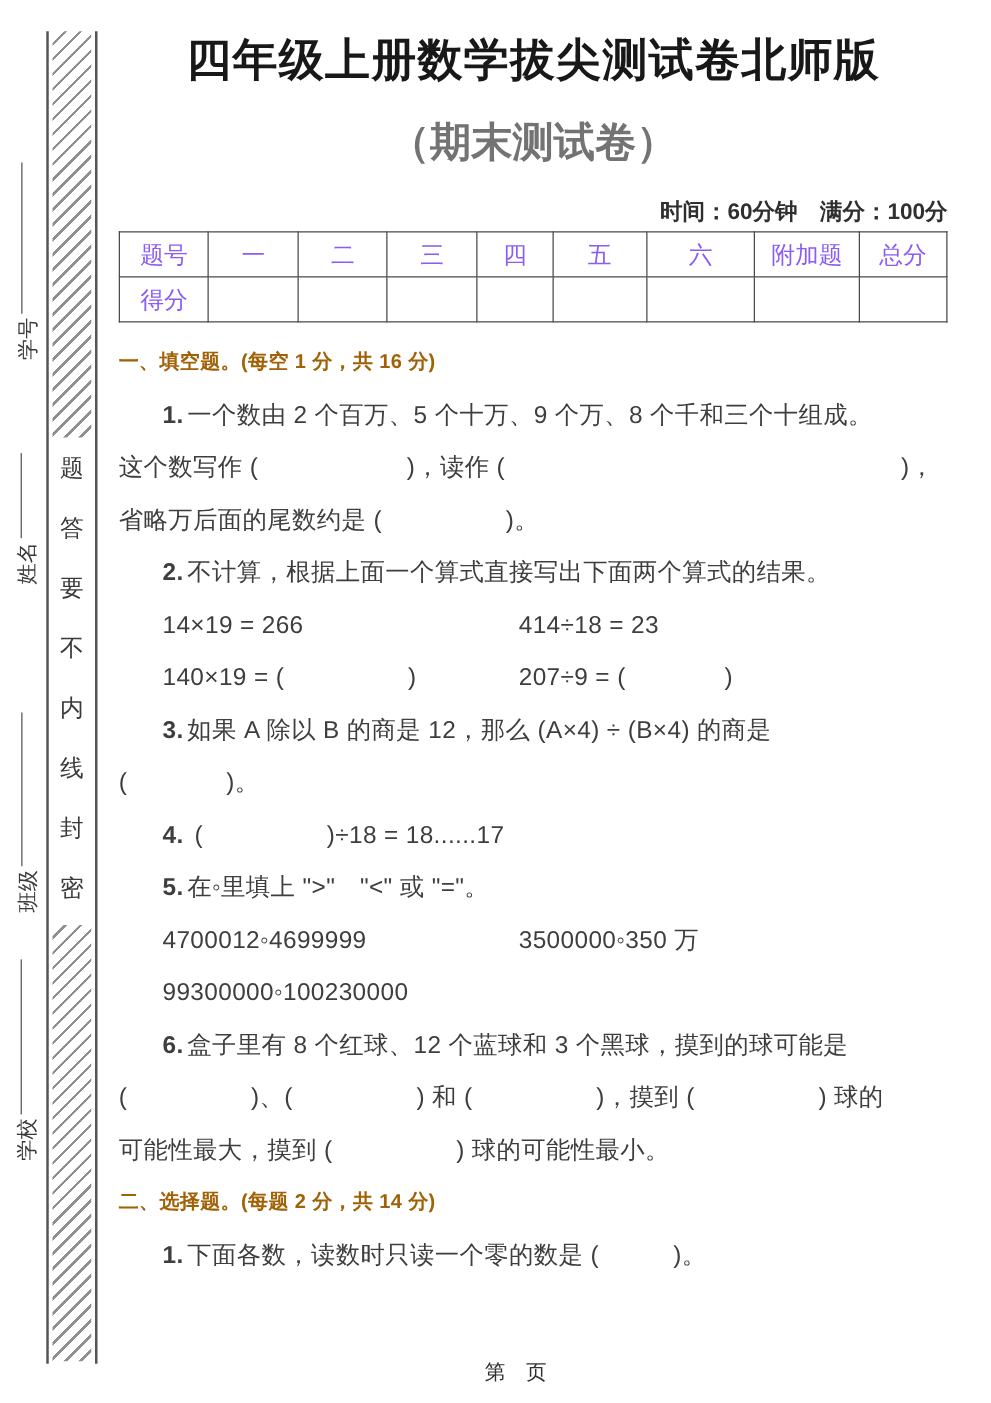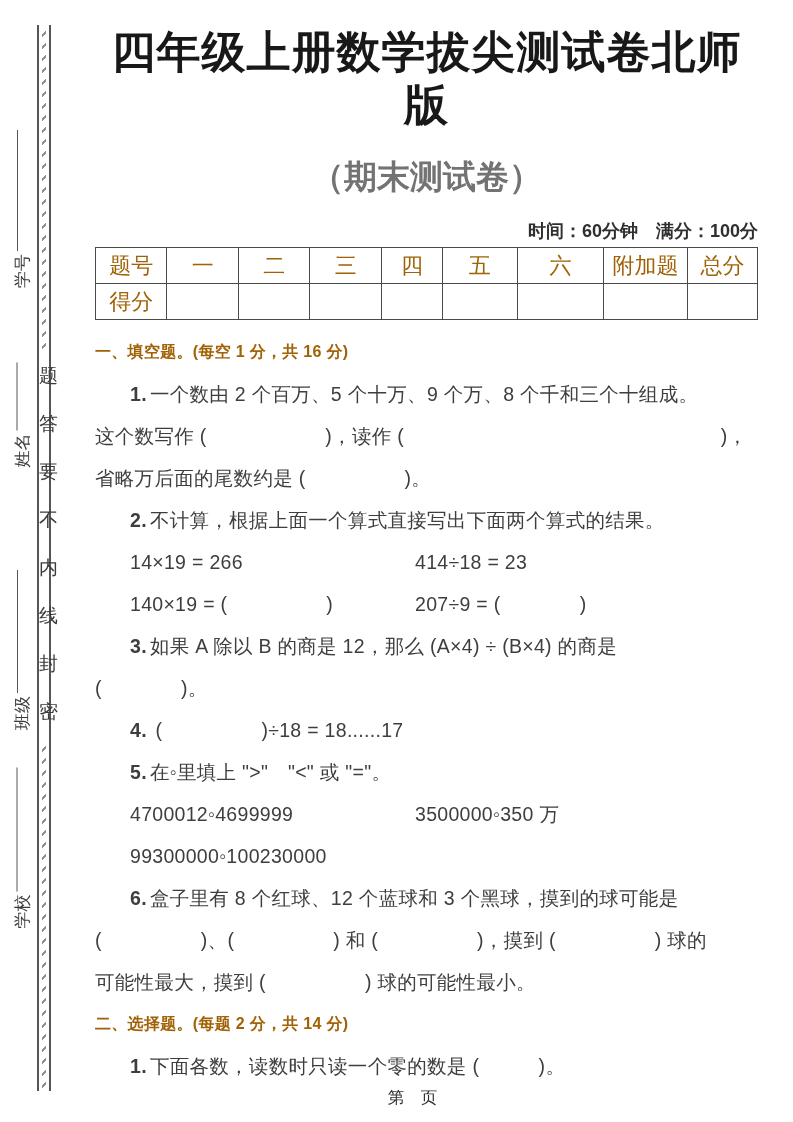--- a/index.html
+++ b/index.html
@@ -16,51 +16,51 @@
     font-family:"Liberation Serif","DejaVu Serif",serif;
     font-size:17px; font-weight:500; color:#3a3a3a; white-space:nowrap;
   }
   .seal-label .blank { flex:1 1 auto; border-bottom:1.5px solid #565656; margin:0 0 9px 3px; }
   .sl-xuehao  { left:-57px; top:194px; width:158px; }
   .sl-xingming{ left:-31px; top:400px; width:105px; }
   .sl-banji   { left:-58px; top:635px; width:160px; }
   .sl-xuexiao { left:-59px; top:833px; width:161px; }
 
   .seal-strip {
-    position:absolute; left:37px; top:25px; width:14px; height:1066px;
+    position:absolute; left:37px; top:25px; width:41px; height:1066px;
     border-left:2px solid #555; border-right:2px solid #555; box-sizing:border-box;
   }
   .hatch {
     position:absolute; left:3px; right:3px;
     background:repeating-linear-gradient(135deg, rgba(255,255,255,0) 0 6.5px, #8f8f8f 6.5px 8.5px);
   }
   .hatch-top { top:0; height:325px; }
   .hatch-bottom { top:715px; height:349px; }
   .seal-chars {
     position:absolute; top:327px; left:0; width:100%; height:390px;
     font-size:19px; line-height:48px; text-align:center; color:#3a3a3a;
     word-break:break-all;
   }
 
   
   .content { position:absolute; left:95px; top:0; width:663px; }
   .title {
-    margin:26px 0 0; text-align:center; font-size:44px; line-height:1.2;
+    margin:26px 0 0; text-align:center; font-size:36px; line-height:1.2;
     font-weight:900; color:#181818; letter-spacing:1px;
   }
   .subtitle {
     margin:24px 0 0; text-align:center; font-size:33px; line-height:1.3;
     font-weight:800; color:#737373;
   }
   .meta { margin:21px 0 4px; text-align:right; font-size:18px; font-weight:600; color:#2f2f2f; }
 
   table.score-table { width:100%; border-collapse:collapse; table-layout:fixed; }
   .score-table td {
     border:1.6px solid #4a4a4a; height:35px; padding:0;
-    text-align:center; font-size:22px; font-weight:500; color:#a16207;
+    text-align:center; font-size:19px; font-weight:500; color:#8b5cf6;
   }
 
   .questions { margin-top:11px; }
   .line { height:42px; line-height:42px; font-size:19.5px; font-weight:500; letter-spacing:.3px; color:#3e3e3e; }
   .heading { font-weight:700; font-size:16px; color:#a16207; }
   .indent { padding-left:35px; }
   .qnum { font-weight:700; margin-right:3px; }
   .cols { display:flex; padding-left:35px; }
   .col-l { flex:0 0 285px; width:285px; }
 

